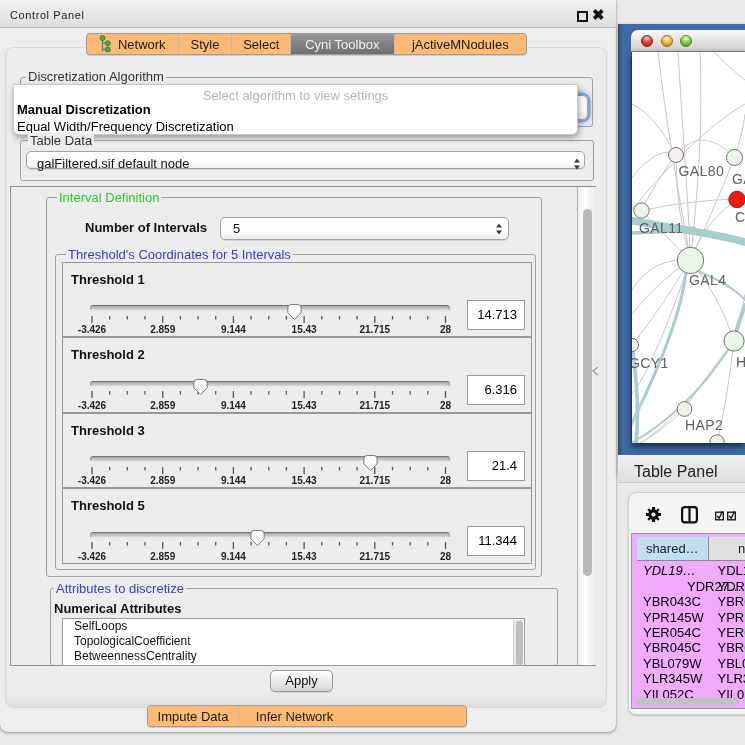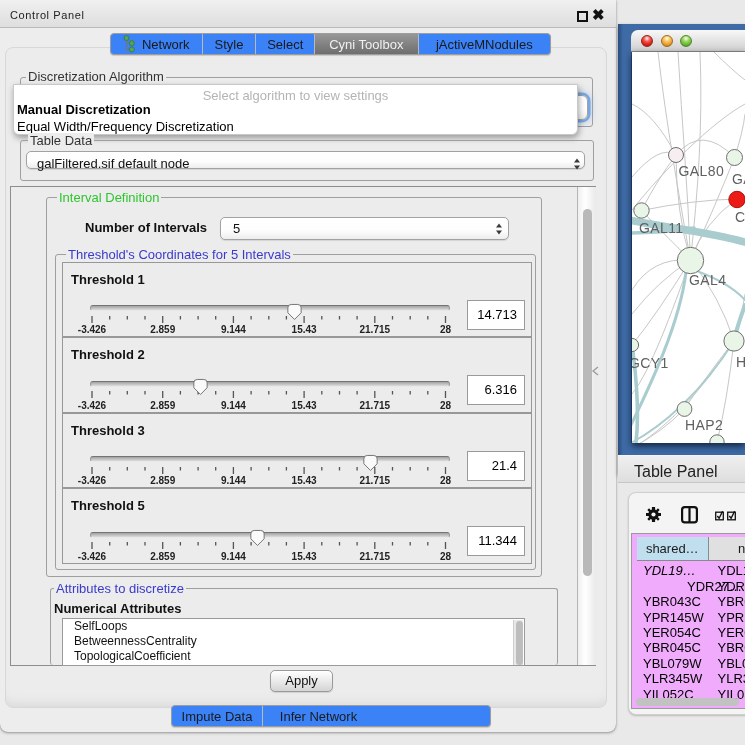--- a/index.html
+++ b/index.html
@@ -14,23 +14,23 @@
   background:linear-gradient(#f0f0f0,#dedede); border-bottom:1px solid #b9b9b9; }
 #cp-title .t { position:absolute; left:10px; top:9px; font-size:11px; letter-spacing:0.6px; color:#222; }
 #icon-float { position:absolute; left:577px; top:10.5px; width:11px; height:11px;
   border:2px solid #111; }
 #icon-x { position:absolute; left:592px; top:5.5px; font-size:15px; font-weight:bold; color:#111; }
 
 #content { position:absolute; left:5px; top:47px; width:602px; height:661px;
   background:#ececec; border-radius:8px; border:1px solid #d8d8d8;
   box-shadow:inset 0 -10px 12px -8px #d6d6d6; }
 
-.tabbar { position:absolute; display:flex; height:22px; background:#3b82f6;
+.tabbar { position:absolute; display:flex; height:22px; background:#fdba74;
   border:1px solid #9d9d9d; border-radius:4px; overflow:hidden;
-  box-shadow:0 1px 1px rgba(0,0,0,0.15);margin-left:24px; }
+  box-shadow:0 1px 1px rgba(0,0,0,0.15); }
 .tabbar .tab { font-size:13px; color:#1a1a1a; display:flex; align-items:center;
   justify-content:center; border-right:1px solid #b9b9b9; white-space:nowrap; }
 .tabbar .tab:last-child { border-right:none; }
 .tabbar .sel { background:linear-gradient(#979797,#6e6e6e); color:#f0f0f0; }
 #toptabs { left:86px; top:33px; width:441px; }
 #bottabs { left:147px; top:705px; width:320px; }
 
 .group { position:absolute; border:1px solid #9f9f9f; border-radius:3px; }
 .gtitle { position:absolute; font-size:13px; background:#ececec; padding:0 2px; white-space:nowrap; }
 
@@ -326,22 +326,22 @@
       <path d="M1 4.6 a3.9 3.9 0 0 1 3.9 -3.9 h7.7 a3.9 3.9 0 0 1 3.9 3.9 v5.8 l-7.75 7.8 l-7.75 -7.8 z" fill="#fafafa" stroke="#6e6e6e" stroke-width="1.1"></path>
     </svg>
     <div class="vbox">11.344</div>
   </div>
 
   <div class="group" style="left:50px; top:588px; width:508px; height:77px; border-bottom:none;"></div>
   <div class="gtitle" style="left:54px; top:581px; color:#3a3acc;">Attributes to discretize</div>
   <div class="abs" style="left:54px; top:601px; font-size:13px; font-weight:bold; color:#111;">Numerical Attributes</div>
   <div id="attrlist">
     <div>SelfLoops</div>
+    <div>TopologicalCoefficient</div>
     <div>BetweennessCentrality</div>
-    <div>TopologicalCoefficient</div>
     <div class="abs" style="right:1px; top:1px; width:10px; height:45px; background:#e8e8e8; border-left:1px solid #cfcfcf; padding:0;">
       <div class="abs" style="left:1.5px; top:1px; width:7px; height:44px; background:#bdbdbd; border-radius:4px; padding:0;"></div>
     </div>
   </div>
 
   <div id="apply">Apply</div>
 
   <div id="bottabs" class="tabbar">
     <div class="tab" style="width:91px;">Impute Data</div>
     <div class="tab" style="width:111px;">Infer Network</div>

